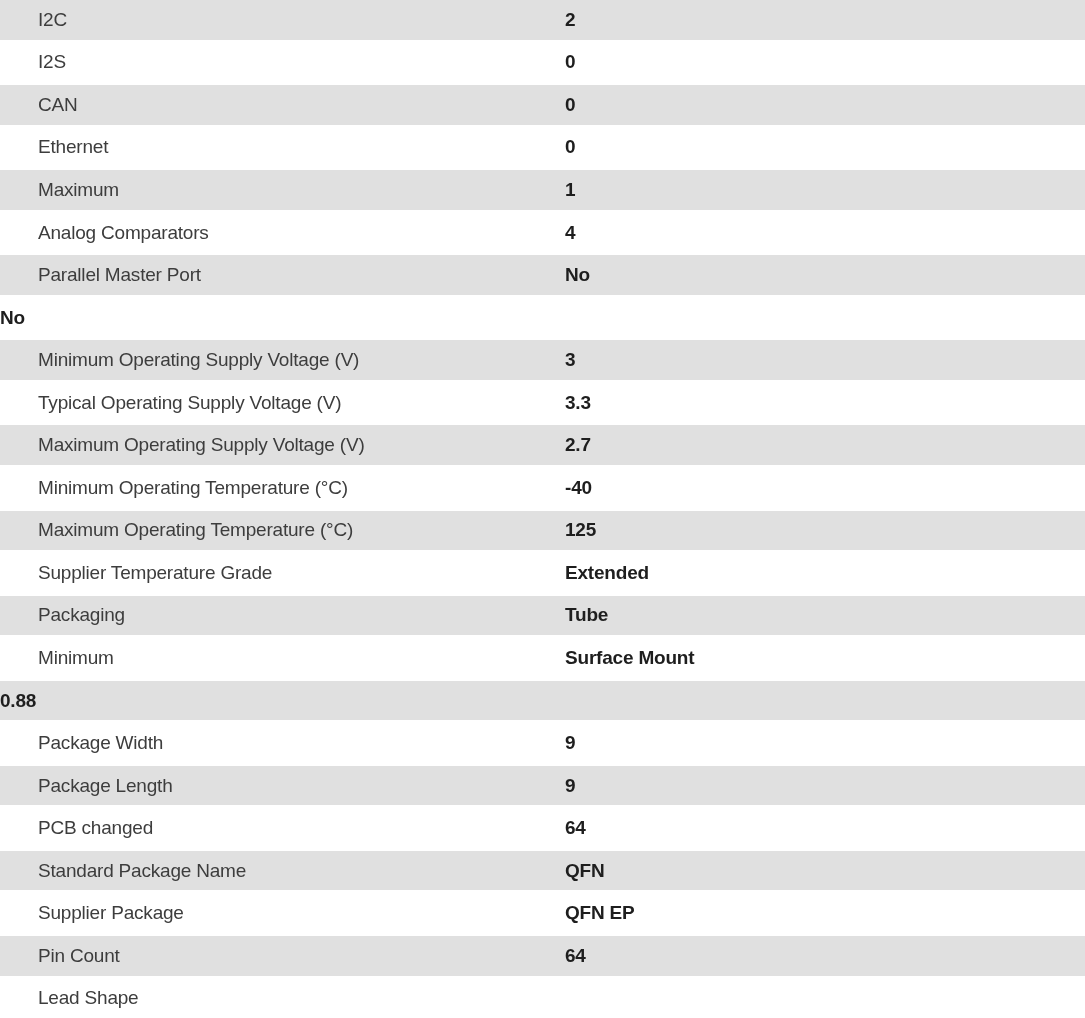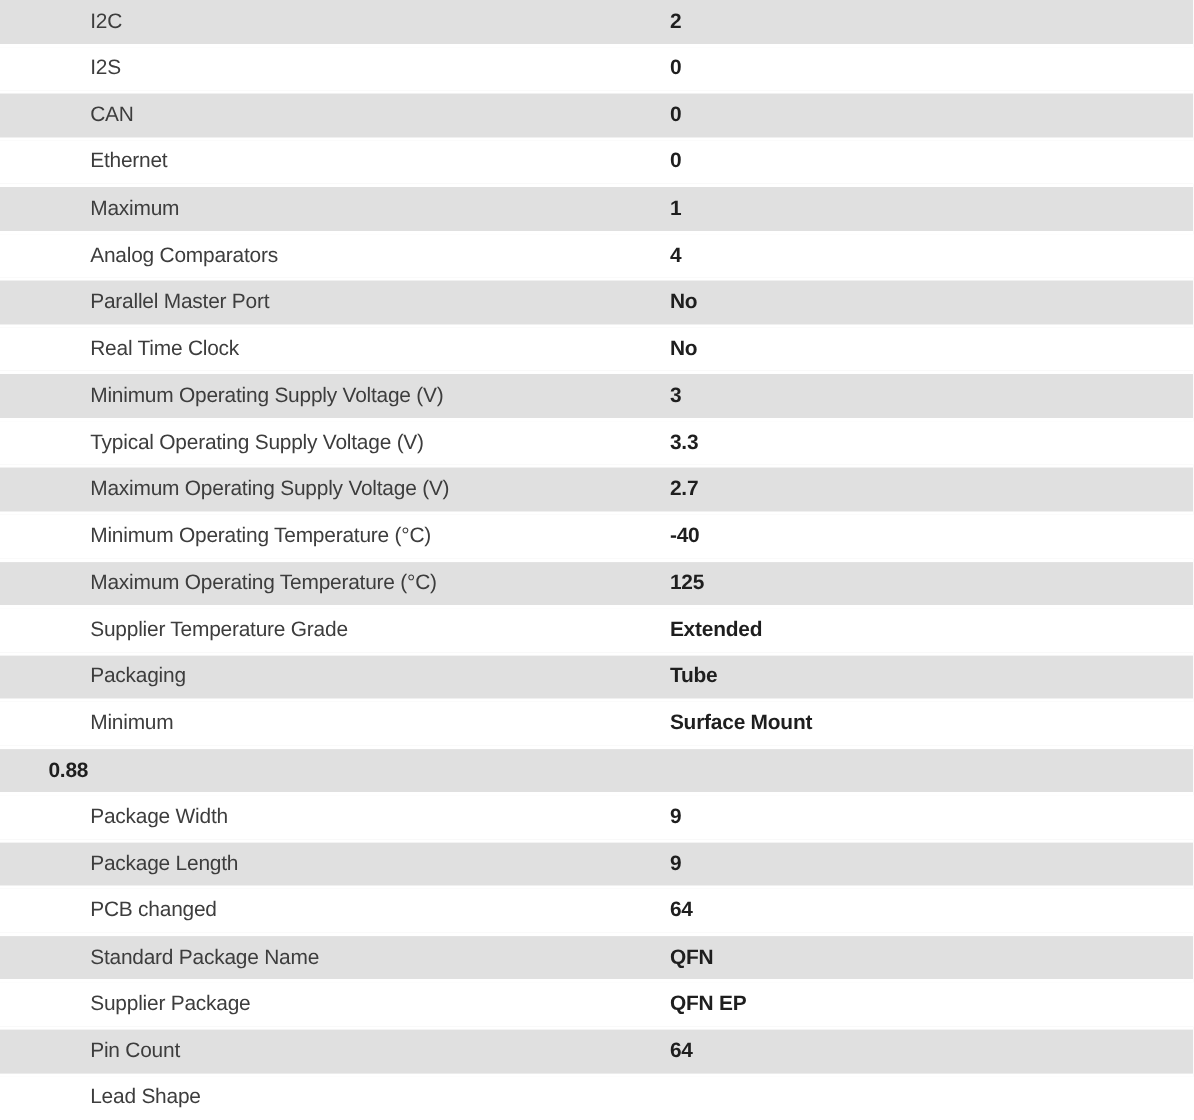--- a/index.html
+++ b/index.html
@@ -16,21 +16,20 @@
     background: #ffffff;
     font-family: "Liberation Sans", sans-serif;
   }
   .spec-row {
     flex: 1 1 0;
     min-height: 0;
     display: flex;
     align-items: center;
     box-sizing: border-box;
     background: #ffffff;
-    padding-left: 44px;
   }
   .spec-row.alt {
     background: #e0e0e0;
     border-top: 3px solid #ffffff;
     border-bottom: 3px solid #ffffff;
   }
   .spec-row.alt:first-child {
     border-top: 0;
   }
   .spec-label {
@@ -87,21 +86,20 @@
     <div class="spec-label">Analog Comparators</div>
     <div class="spec-value">4</div>
   </div>
 
   <div class="spec-row alt">
     <div class="spec-label">Parallel Master Port</div>
     <div class="spec-value">No</div>
   </div>
 
   <div class="spec-row">
-    <div class="spec-label">Real Time Clock</div>
     <div class="spec-value">No</div>
   </div>
 
   <div class="spec-row alt">
     <div class="spec-label">Minimum Operating Supply Voltage (V)</div>
     <div class="spec-value">3</div>
   </div>
 
   <div class="spec-row">
     <div class="spec-label">Typical Operating Supply Voltage (V)</div>

